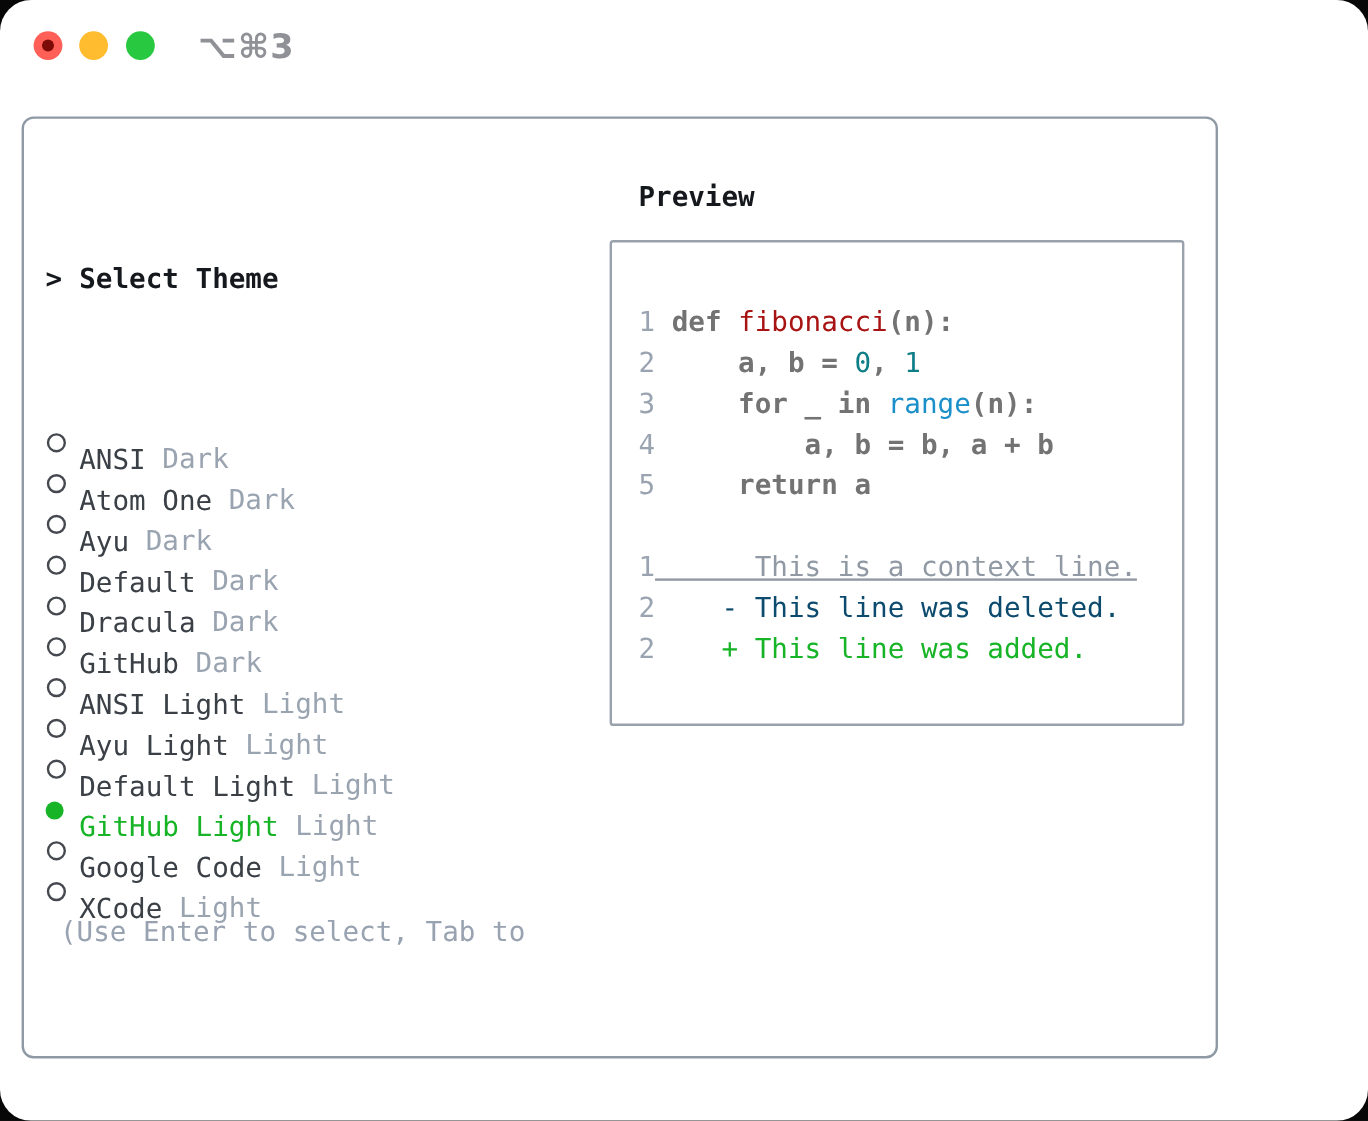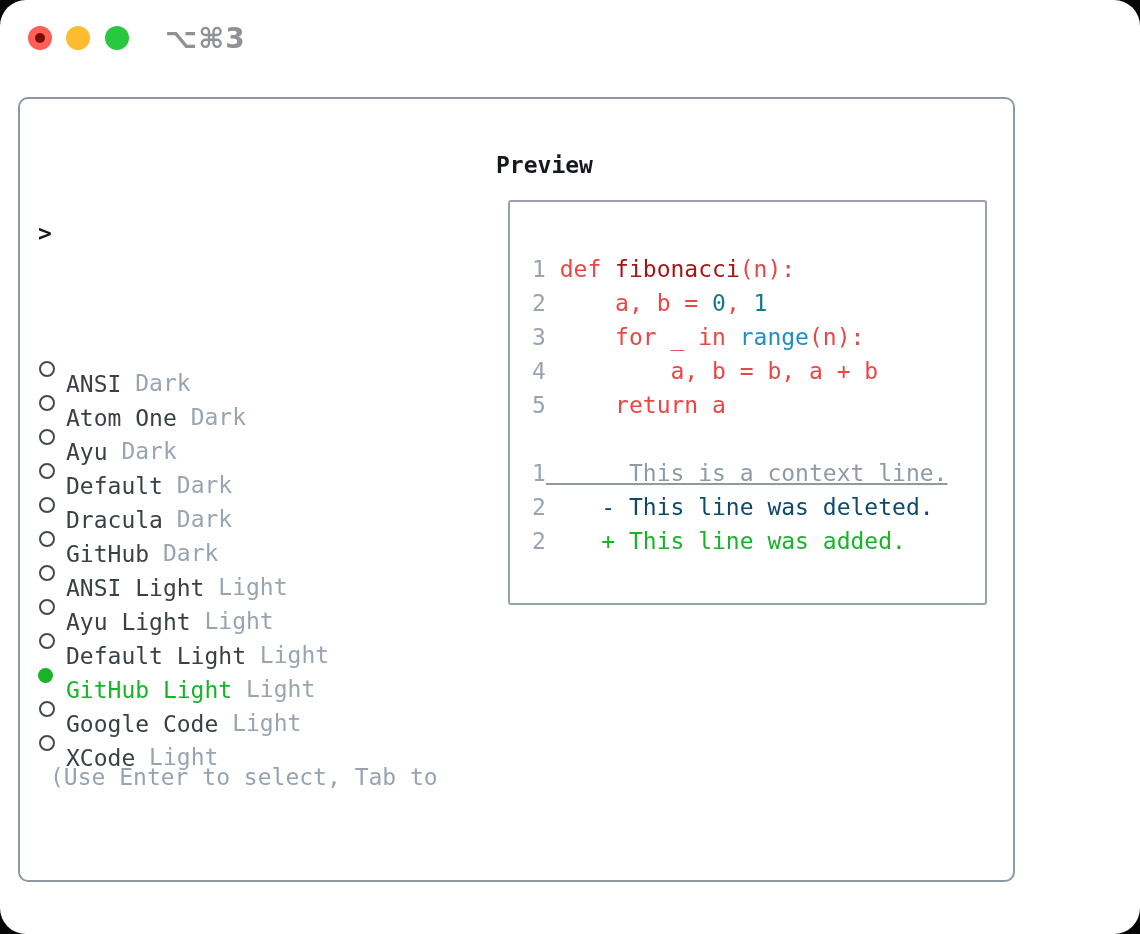--- a/index.html
+++ b/index.html
@@ -25,26 +25,26 @@
   .dot{width:15px;height:15px;border-radius:50%;background:#17b427;margin-left:0px;}
   .chev{color:#15181c;font-weight:bold;}
   .hdr{color:#15181c;font-weight:bold;}
   .item-name{color:#3a4046;margin-top:30px;}
   .item-name.sel{color:#17b427;}
   .item-variant{color:#9aa4b1;margin-top:27px;}
   .apply-hdr{color:#2b3036;}
   .hint{position:absolute;left:50px;top:760px;font-size:23px;line-height:34px;color:#98a2b0;white-space:pre;}
 
   
-  .preview-title{position:absolute;left:496px;top:148px;height:34px;display:flex;align-items:center;font-size:23px;font-weight:bold;color:#15181c;}
+  .preview-title{position:absolute;left:532px;top:148px;height:34px;display:flex;align-items:center;font-size:23px;font-weight:bold;color:#15181c;}
   .preview-box{position:absolute;left:508px;top:200px;width:475px;height:401px;border:2px solid #99a1ac;border-radius:3px;background:#fff;}
   .code{position:absolute;left:22px;top:50px;font-size:23px;line-height:34px;white-space:pre;}
   .code .line{height:34px;}
   .ln{color:#9aa4b1;}
-  .tk-fg{color:#ef4444;}
+  .tk-fg{color:#737373;font-weight:bold;}
   .tk-func{color:#a81414;}
   .tk-num{color:#0e7e87;}
   .tk-builtin{color:#1b8fc9;}
   .tk-ctx{color:#919aa4;text-decoration:underline;}
   .tk-del{color:#0c4a6e;text-align:center;}
   .tk-add{color:#17b427;}
 </style>
 </head>
 <body>
 
@@ -53,21 +53,21 @@
 
     <div class="traffic t-red"></div>
     <div class="traffic t-yellow"></div>
     <div class="traffic t-green"></div>
     <div class="win-title">⌥⌘3</div>
 
     <div class="panel"></div>
 
     <div class="left-col">
       <div class="row">
-        <span class="marker chev">&gt;</span>
+        <span class="marker chev">&gt;</span><span class="hdr">Select Theme</span>
       </div>
       
       <div id="theme-rows"><div class="row"><span class="marker"><span class="ring"></span></span><span class="item-name">ANSI</span><span class="item-variant"> Dark</span></div><div class="row"><span class="marker"><span class="ring"></span></span><span class="item-name">Atom One</span><span class="item-variant"> Dark</span></div><div class="row"><span class="marker"><span class="ring"></span></span><span class="item-name">Ayu</span><span class="item-variant"> Dark</span></div><div class="row"><span class="marker"><span class="ring"></span></span><span class="item-name">Default</span><span class="item-variant"> Dark</span></div><div class="row"><span class="marker"><span class="ring"></span></span><span class="item-name">Dracula</span><span class="item-variant"> Dark</span></div><div class="row"><span class="marker"><span class="ring"></span></span><span class="item-name">GitHub</span><span class="item-variant"> Dark</span></div><div class="row"><span class="marker"><span class="ring"></span></span><span class="item-name">ANSI Light</span><span class="item-variant"> Light</span></div><div class="row"><span class="marker"><span class="ring"></span></span><span class="item-name">Ayu Light</span><span class="item-variant"> Light</span></div><div class="row"><span class="marker"><span class="ring"></span></span><span class="item-name">Default Light</span><span class="item-variant"> Light</span></div><div class="row"><span class="marker"><span class="dot"></span></span><span class="item-name sel">GitHub Light</span><span class="item-variant"> Light</span></div><div class="row"><span class="marker"><span class="ring"></span></span><span class="item-name">Google Code</span><span class="item-variant"> Light</span></div><div class="row"><span class="marker"><span class="ring"></span></span><span class="item-name">XCode</span><span class="item-variant"> Light</span></div></div>
       <div class="row"></div>
       <div class="row">
         <span class="marker"></span><span class="apply-hdr">Apply To</span>
       </div>
       
     </div>
 

